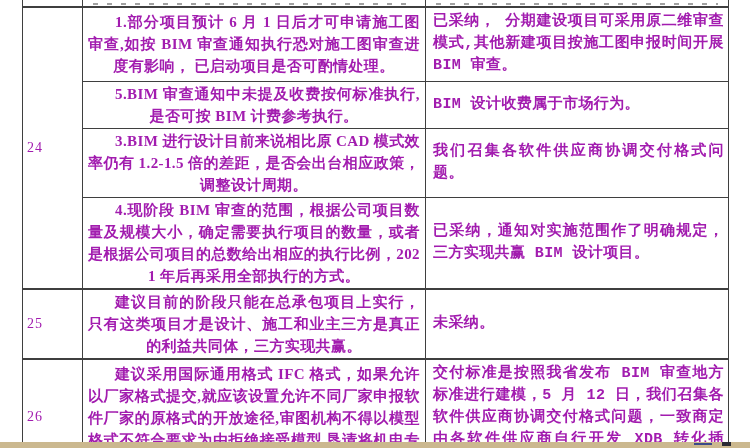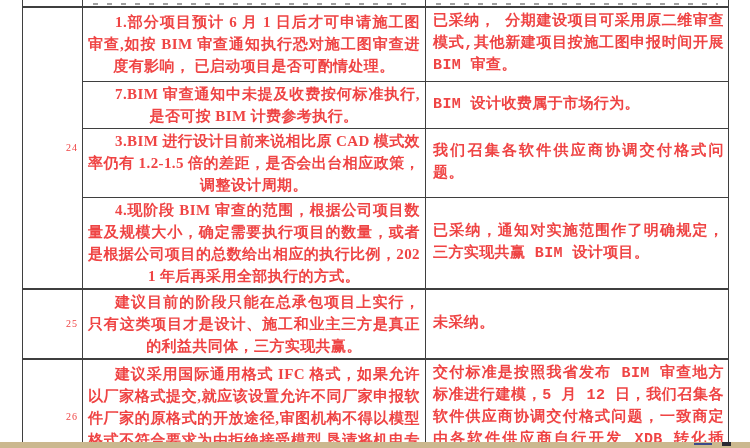--- a/index.html
+++ b/index.html
@@ -9,21 +9,21 @@
   }
   .screen{position:relative;width:750px;height:448px;background:#ffffff;overflow:hidden;}
   table.doc{
     position:absolute;left:22px;top:0;
     border-collapse:collapse;table-layout:fixed;
     width:706px;
   }
   td{
     border:1px solid #3f3f3f;
     overflow:hidden;
-    color:#ef4444;
+    color:#a21caf;
     font-size:15px;
     line-height:22px;
     font-weight:600;
     letter-spacing:0.4px;
     padding:1px 4px;
     vertical-align:middle;
     word-break:break-all;
   }
   col.c-no{width:60px;}
   col.c-q{width:343px;}
@@ -36,21 +36,21 @@
   tr.r1{height:74px;}
   tr.r1 td{border-top-width:2px;}
   tr.r2{height:43px;}
   tr.r3{height:68px;margin-left:36px;}
   tr.r4{height:69px;}
   tr.r25{height:69px;}
   tr.r25 td{border-top-width:2px;}
   tr.r26{height:92px;}
   tr.r26 td{border-top-width:2px;border-bottom:none;}
   td.no{
-    text-align:right;font-size:10px;letter-spacing:1px;font-weight:500;
+    text-align:left;font-size:14px;letter-spacing:1px;font-weight:500;
   }
   td.q{
     text-align:justify;
     text-align-last:center;
     text-indent:1.8em;
     padding:1px 5px;
   }
   td.a{
     text-align:justify;
     text-align-last:left;
@@ -88,21 +88,21 @@
       <td>
             <div class="remnant"></div>
           </td>
     </tr>
     <tr class="r1">
       <td class="no" rowspan="4">24</td>
       <td class="q">1.部分项目预计 6 月 1 日后才可申请施工图审查,如按 BIM 审查通知执行恐对施工图审查进度有影响， 已启动项目是否可酌情处理。</td>
       <td class="a">已采纳， 分期建设项目可采用原二维审查模式,其他新建项目按施工图申报时间开展 BIM 审查。</td>
     </tr>
     <tr class="r2">
-      <td class="q">7.BIM 审查通知中未提及收费按何标准执行,是否可按 BIM 计费参考执行。</td>
+      <td class="q">5.BIM 审查通知中未提及收费按何标准执行,是否可按 BIM 计费参考执行。</td>
       <td class="a">BIM 设计收费属于市场行为。</td>
     </tr>
     <tr class="r3">
       <td class="q">3.BIM 进行设计目前来说相比原 CAD 模式效率仍有 1.2-1.5 倍的差距，是否会出台相应政策，调整设计周期。</td>
       <td class="a">我们召集各软件供应商协调交付格式问题。</td>
     </tr>
     <tr class="r4">
       <td class="q">4.现阶段 BIM 审查的范围，根据公司项目数量及规模大小，确定需要执行项目的数量，或者是根据公司项目的总数给出相应的执行比例，2021 年后再采用全部执行的方式。</td>
       <td class="a">已采纳，通知对实施范围作了明确规定，三方实现共赢 BIM 设计项目。</td>
     </tr>

